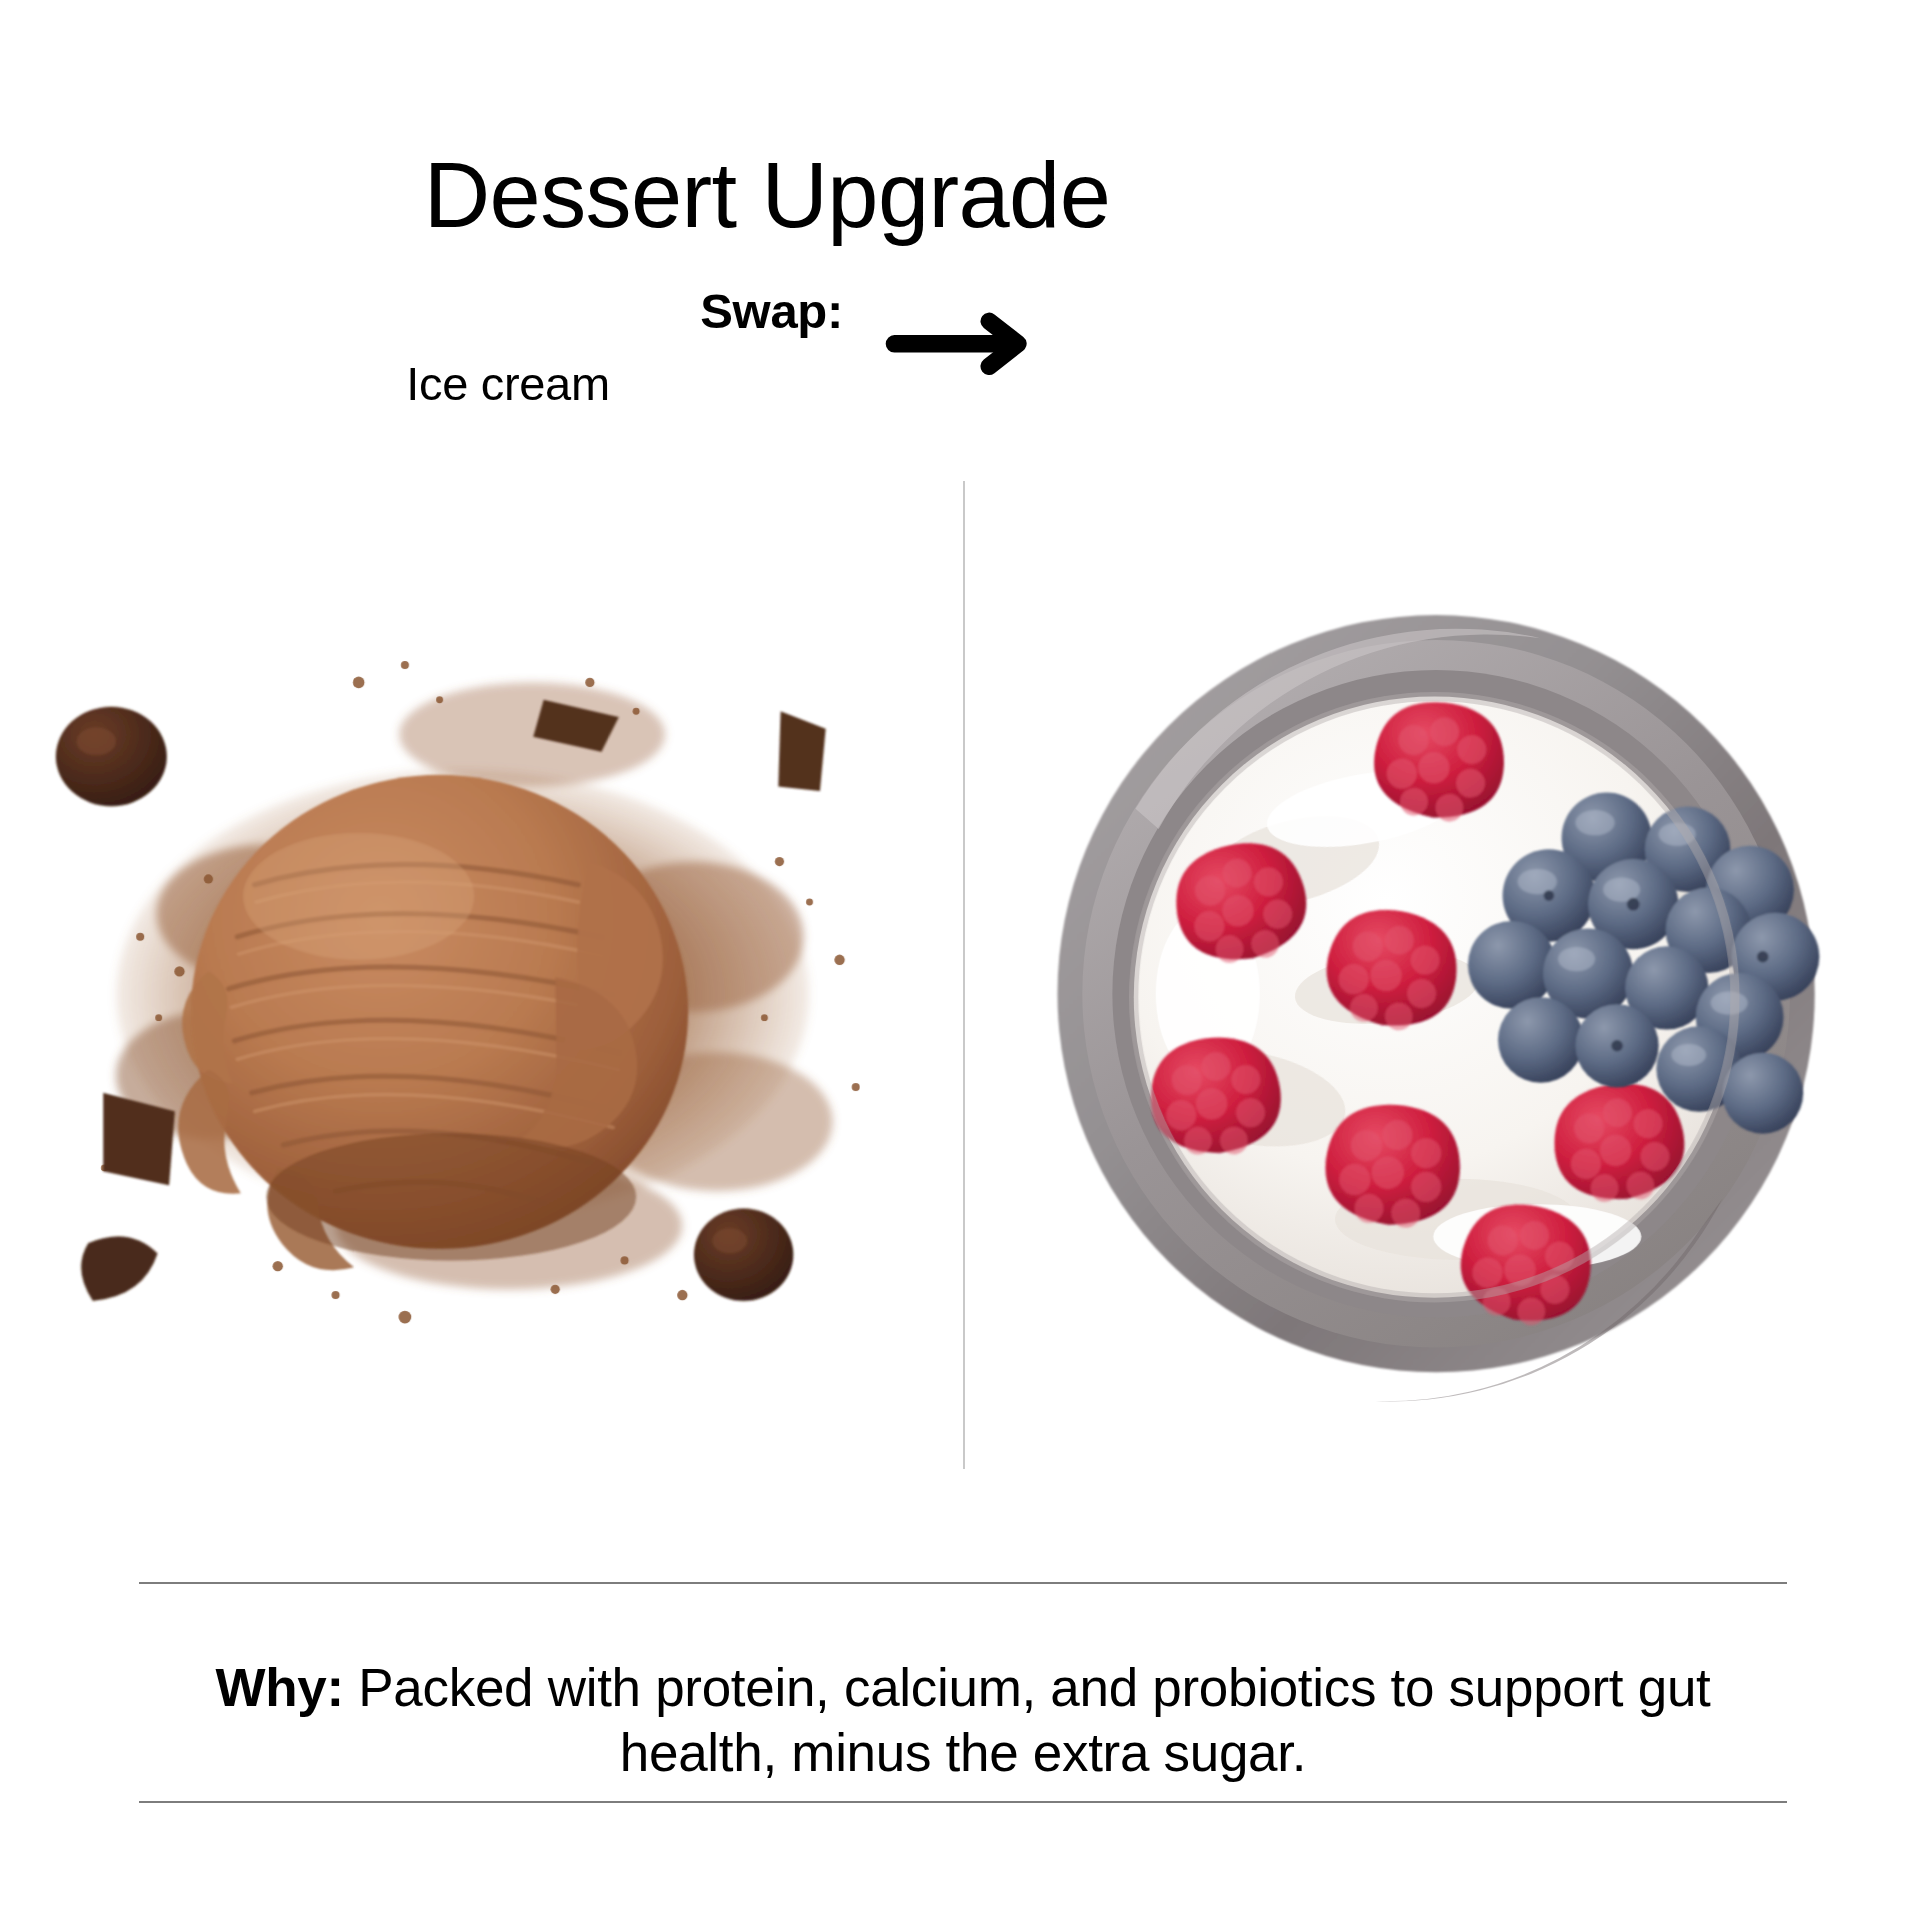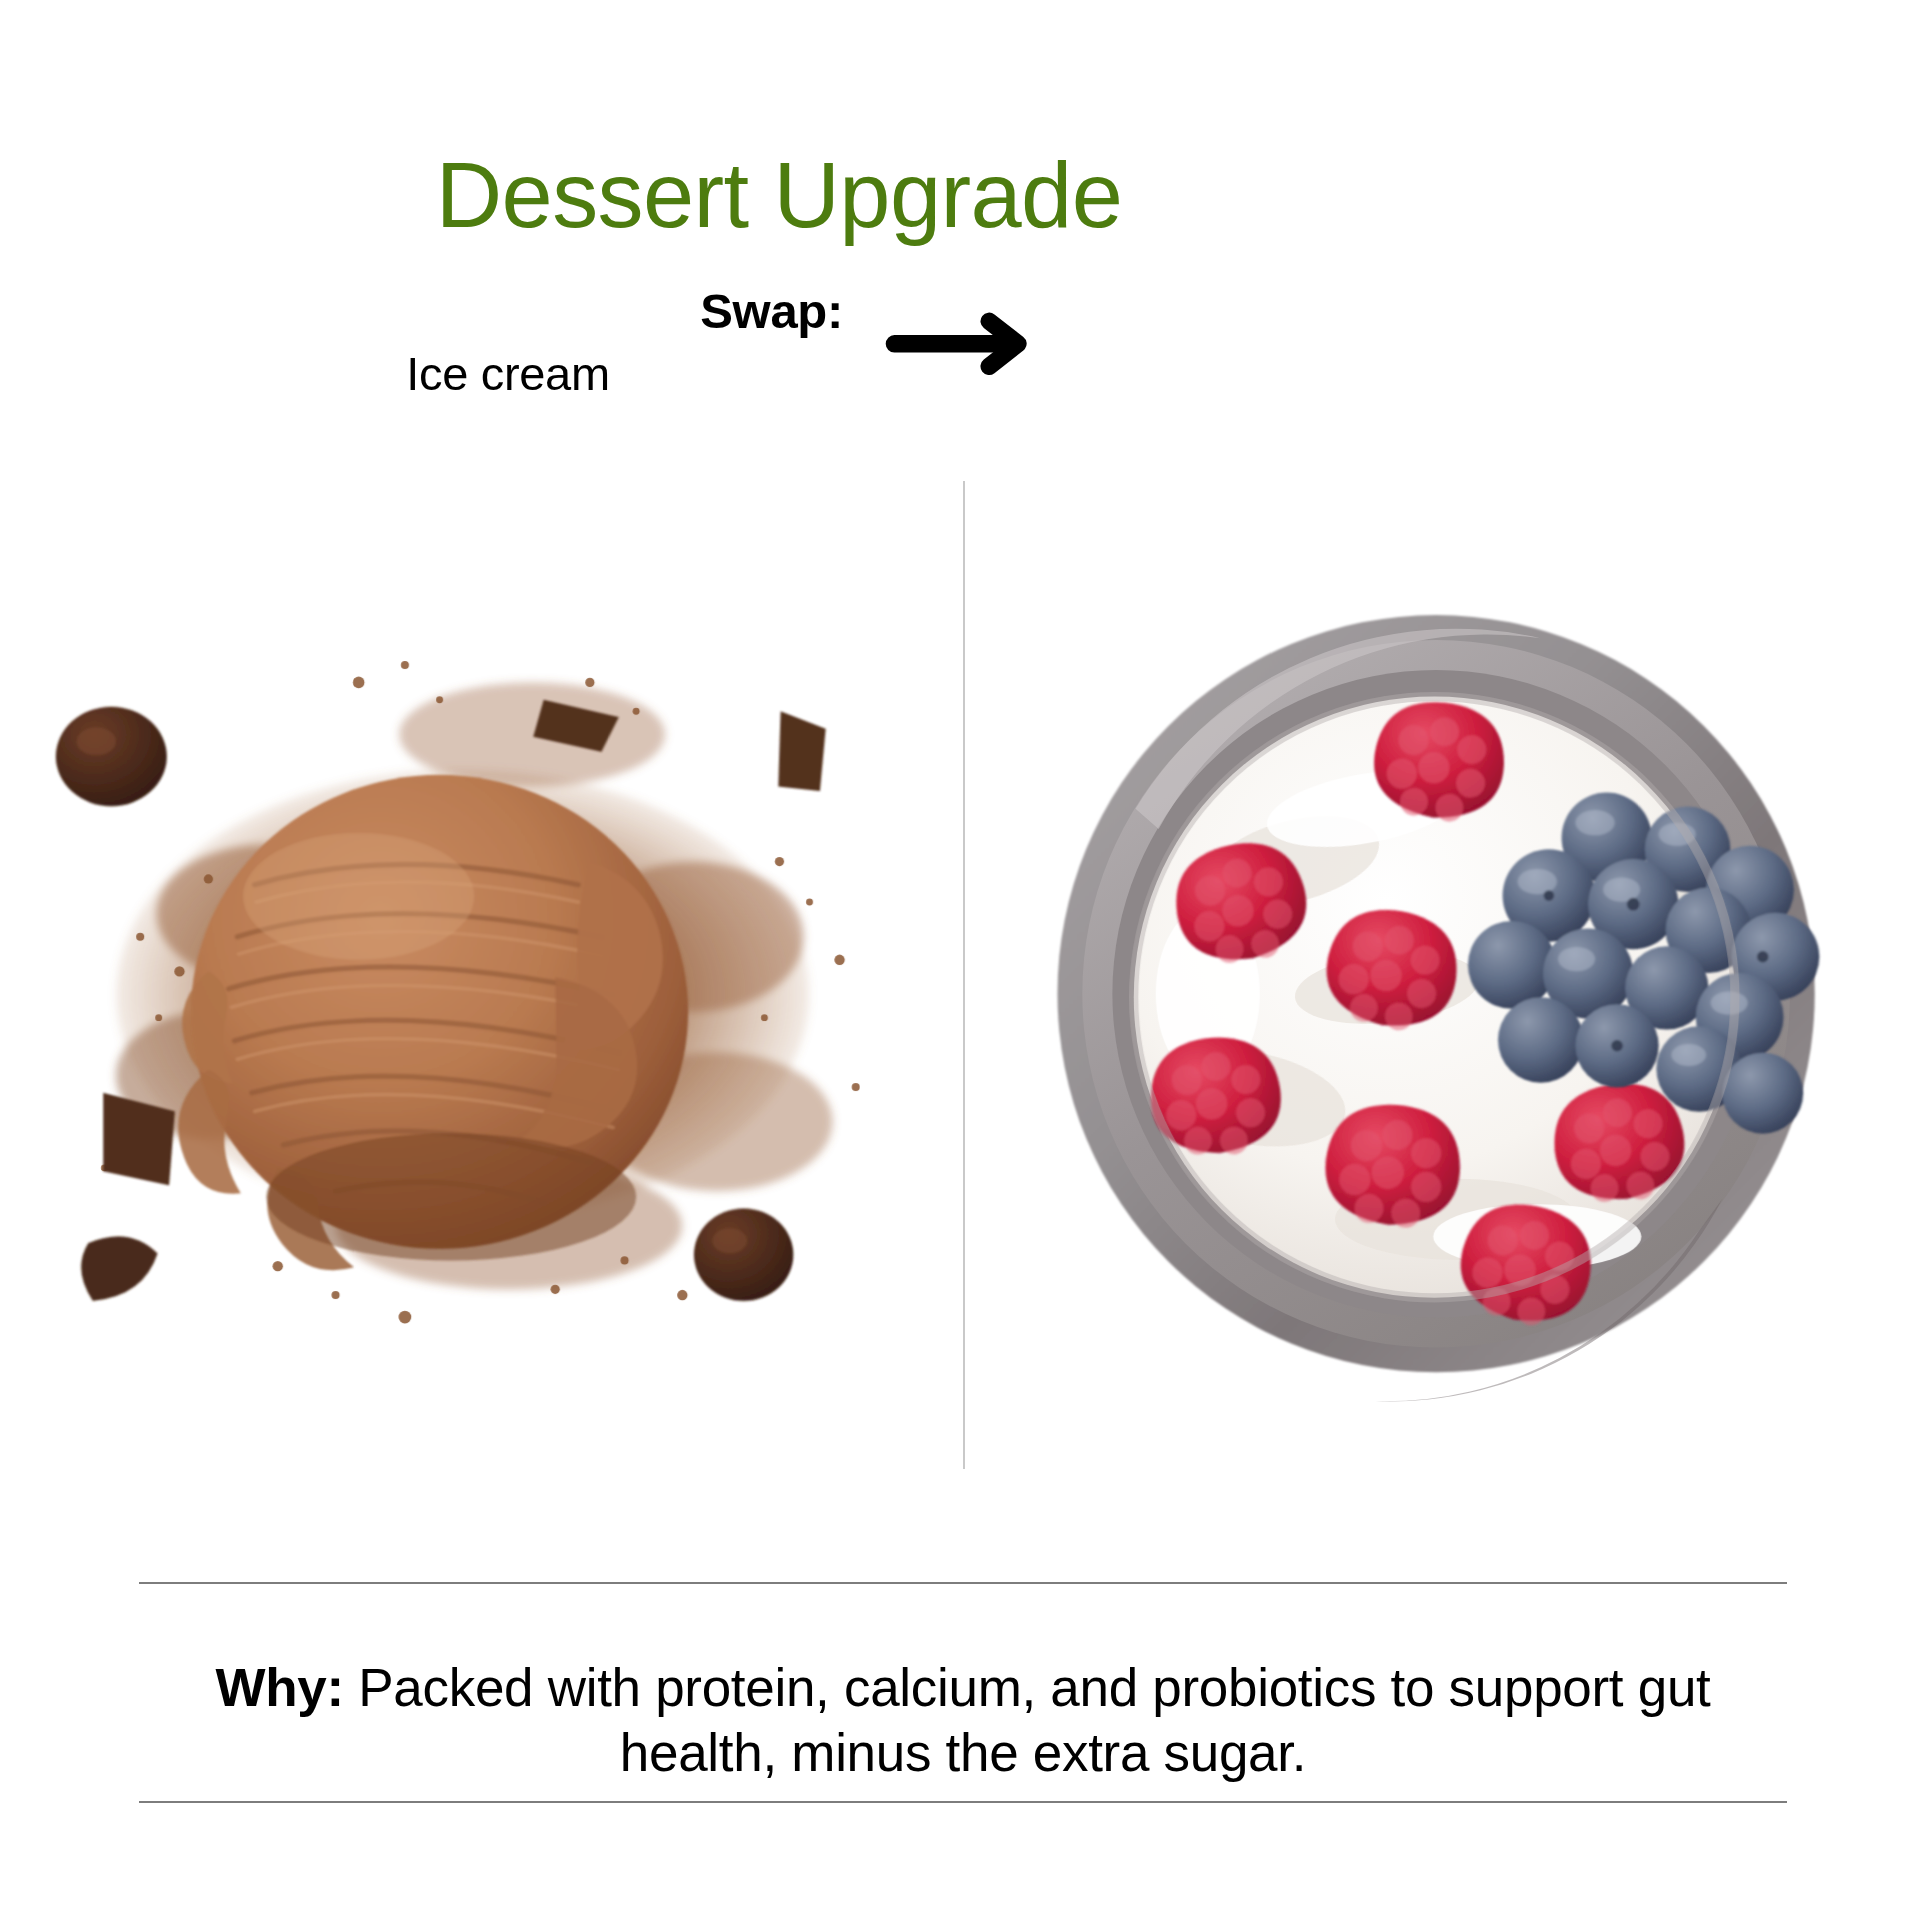--- a/index.html
+++ b/index.html
@@ -21,43 +21,42 @@
   .page-title {
     position: absolute;
     top: 87px;
     left: 0;
     width: 1534px;
     text-align: center;
     font-size: 92px;
     line-height: 1.0;
     font-weight: 400;
     letter-spacing: -0.6px;
-    color: #4d7c0f;
-    margin-left: 12px;
+    color: #000000;
   }
 
   
   .col-head {
     position: absolute;
     text-align: center;
     line-height: 1.12;
   }
   .col-head .kicker {
     font-size: 49px;
     font-weight: 700;
     display: block;
     letter-spacing: -0.3px;
     text-align: right;
   }
   .col-head .subject {
     font-size: 47px;
     font-weight: 400;
     display: block;
     letter-spacing: -0.3px;
-    margin-top: 9px;
+    margin-top: 19px;
   }
   #col-head-left  { left: 173px;  top: 284px; width: 670px; }
   #col-head-right { left: 1086px; top: 284px; width: 711px; }
 
   
   .swap-arrow {
     position: absolute;
     left: 884px;
     top: 312px;
     width: 156px;

